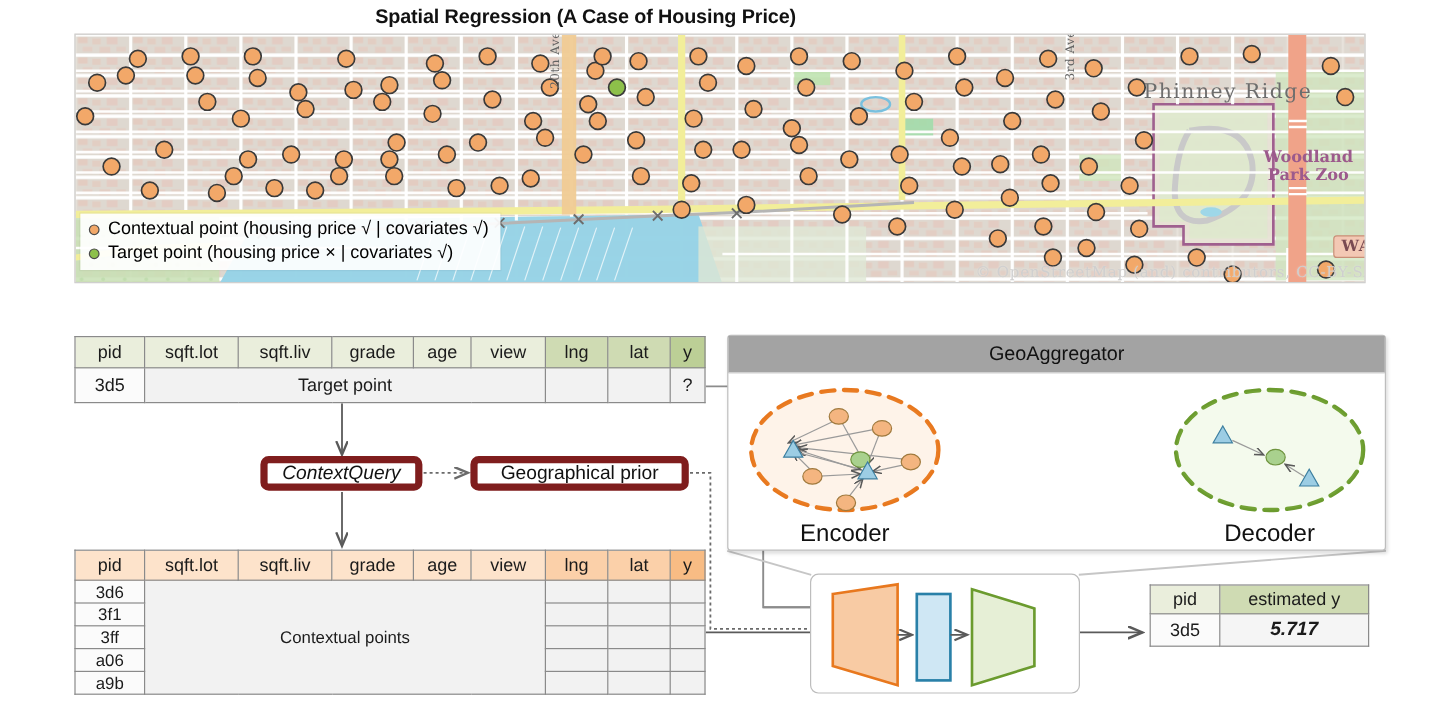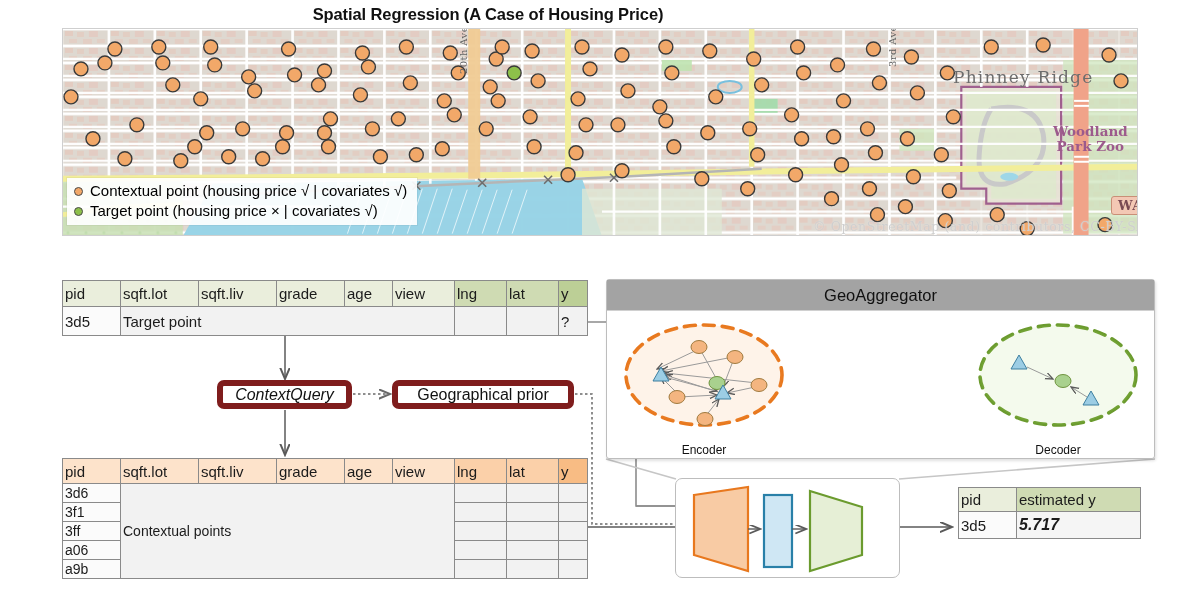--- a/index.html
+++ b/index.html
@@ -77,21 +77,21 @@
   .legend-dot {
     width: 9px; height: 9px; border-radius: 50%;
     border: 1px solid #4a4a4a; margin-right: 7px; flex: none;
   }
   .legend-txt { font-family: "Liberation Sans", sans-serif; }
 
   
   .tbl { position: absolute; border-collapse: collapse; table-layout: fixed; }
   .tbl td, .tbl th {
     border: 1px solid #8a8a8a; font-size: 15px; padding: 1px 2px;
-    text-align: left; color: #1b1b1b; font-weight: normal;
+    text-align: center; color: #1b1b1b; font-weight: normal;
     font-family: "Liberation Sans", sans-serif;
   }
   .tbl th { font-weight: normal; }
   .label-cell { color: #5d5d5d; font-weight: bold; font-size: 16px; }
 
   
   #tbl-target { left: 62px; top: 280px; width: 525px; }
   #tbl-target th { background: #eaeedc; height: 26px; }
   #tbl-target th.geo { background: #cfdbb3; }
   #tbl-target th.ycol { background: #bccf96; }
@@ -138,21 +138,21 @@
   }
   #geo-head {
     height: 31px; background: #a3a3a3; border-bottom: 1px solid #d0d0d0;
     display: flex; align-items: center; justify-content: center;
     font-size: 16.5px; color: #111;
   }
   #geo-body { position: relative; height: 148px; }
   .ga-col { position: absolute; top: 6px; width: 166px; height: 142px; }
   .ga-cap {
     position: absolute; left: 0; bottom: 2px; width: 100%;
-    text-align: center; font-size: 12px; color: #111;
+    text-align: center; font-size: 20px; color: #111;
   }
 
   
   #model-box {
     position: absolute; left: 675px; top: 478px; width: 225px; height: 100px;
     background: #fff; border: 1px solid #bdbdbd; border-radius: 7px;
   }
 
   
   #wires { position: absolute; left: 0; top: 0; width: 1200px; height: 600px; pointer-events: none; }

